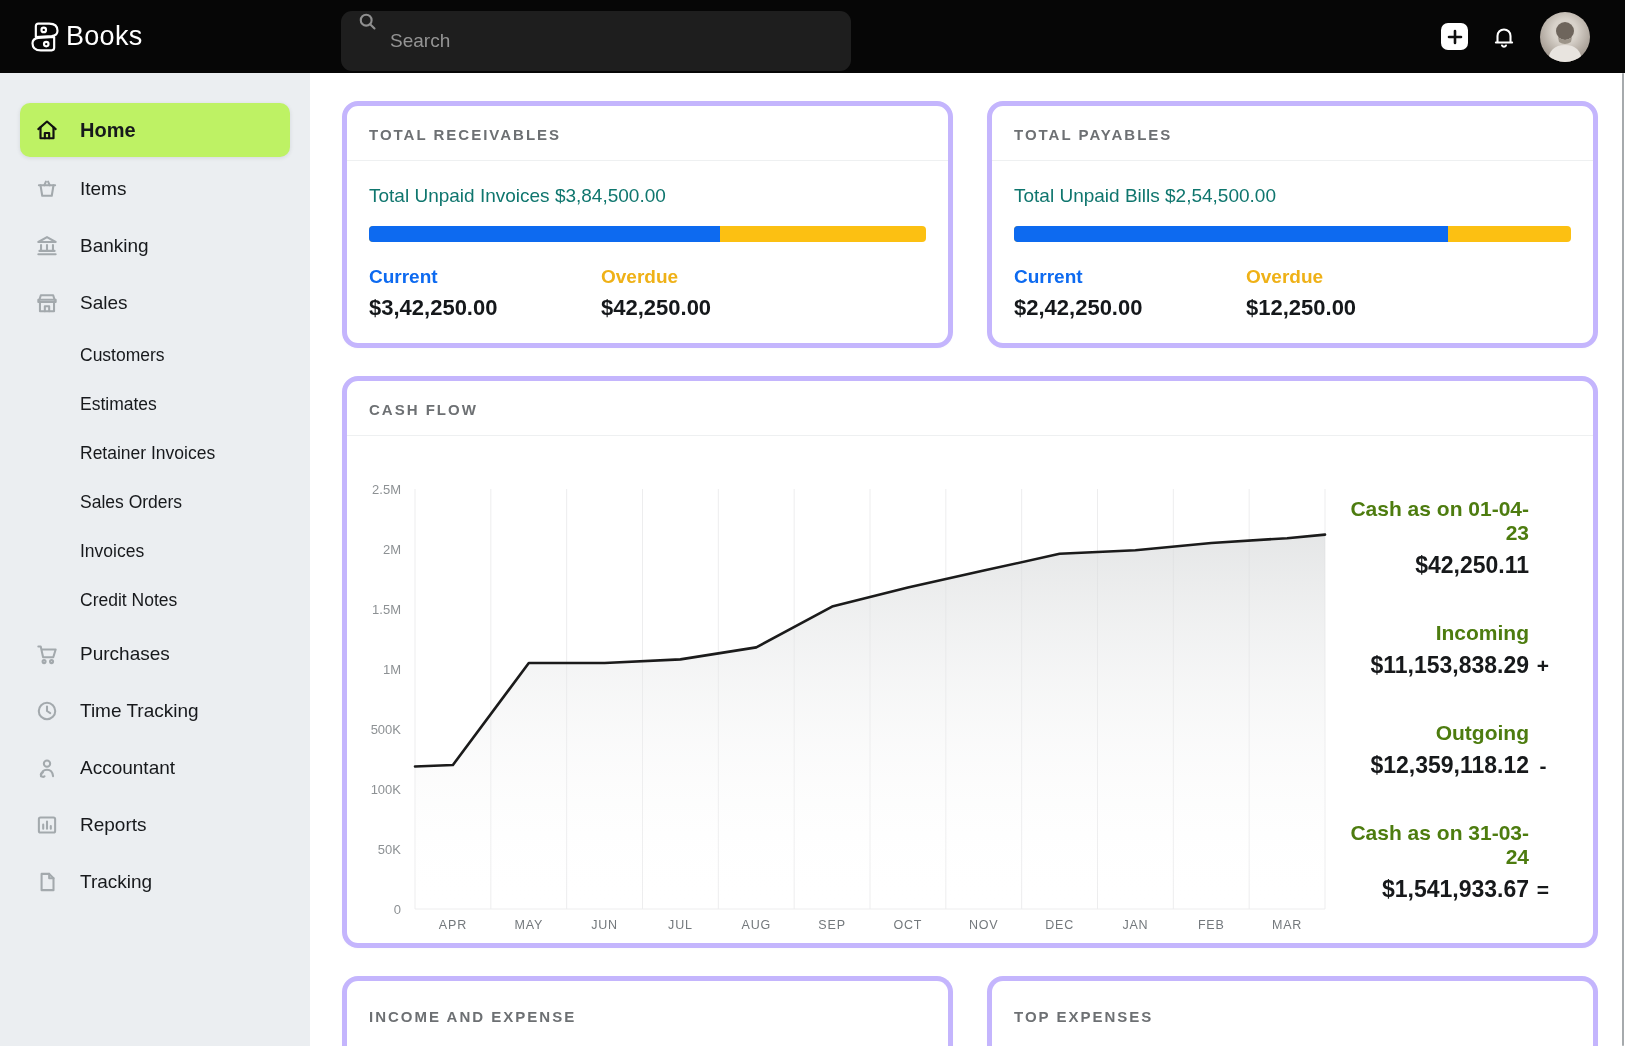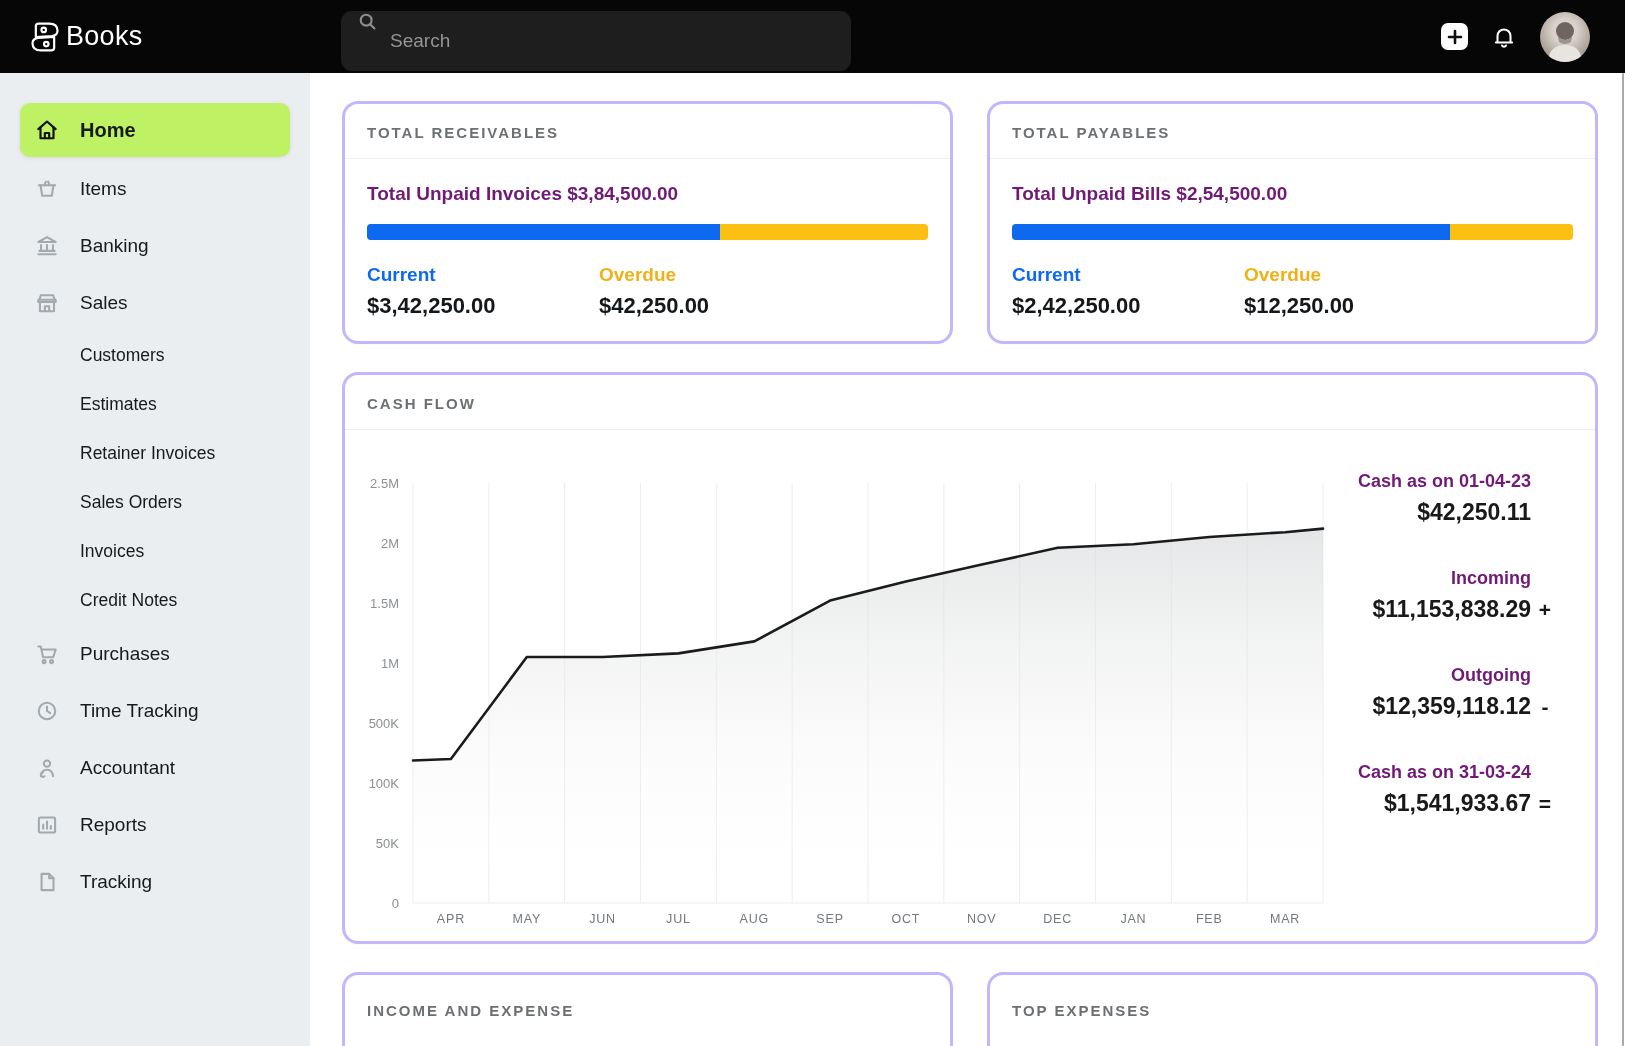--- a/index.html
+++ b/index.html
@@ -38,47 +38,47 @@
   .side-item.active { background:#bef264; box-shadow:0 1px 4px rgba(20,30,40,.10); height:54px; margin-bottom:3px; }
   .side-item.active .icn { color:#111; }
   .side-item.active .lbl { font-size:20px; font-weight:700; }
   .side-item.sub { height:49px; padding-left:60px; }
   .side-item.sub .lbl { font-size:17.5px; }
 
   
   .main { position:absolute; left:310px; top:73px; right:0; bottom:0;
     background:#fff; padding:28px 27px 0 32px; overflow:hidden; }
   .row { display:flex; gap:34px; }
-  .card { background:#fff; border:3px solid #c4b5fd; border-radius:16px;
+  .card { background:#fff; border:5px solid #c4b5fd; border-radius:16px;
     box-shadow:0 1px 2px rgba(0,0,0,.02); flex:1; min-width:0; }
   .card-header { padding:20px 22px 17px 22px; border-bottom:1px solid #eef0f1;
     font-size:15px; font-weight:700; letter-spacing:2px; color:#6d7073; }
   .card-body { padding:24px 22px 22px 22px; }
 
   .row1 .card { min-height:237px; }
-  .summary-line { font-size:19px; color:#701a75; margin-bottom:19px;font-weight:bold; }
+  .summary-line { font-size:19px; color:#0f766e; margin-bottom:19px; }
   .split-bar { height:16px; border-radius:4px; overflow:hidden; display:flex;
     background:var(--yellow); }
   .split-bar .fill { background:var(--blue); height:100%; }
   .bar-legend { display:flex; margin-top:24px; }
   .leg-col { width:232px; }
   .leg-label { font-size:19px; font-weight:600; }
   .leg-label.cur { color:var(--blue); }
   .leg-label.ovd { color:#efb117; }
   .leg-value { font-size:22px; font-weight:700; color:#15181b; margin-top:7px; }
 
   
   .cashflow-card { margin-top:28px; height:572px; }
-  .cash-body { display:flex; padding:33px 0 0 6px; }
+  .cash-body { display:flex; padding:33px 0 0 6px;align-items:flex-end; }
   .chart-wrap { width:978px; flex:0 0 978px; }
   .ylab { font-size:13px; fill:#8d9194; }
   .xlab { font-size:12.5px; fill:#73787c; letter-spacing:.8px; }
   .cash-stats { flex:1; padding:8px 36px 0 0; }
   .stat { margin-bottom:42px; }
-  .stat-label { font-size:18px; font-weight:700; color:#701a75; text-align:right;
+  .stat-label { font-size:21px; font-weight:700; color:#4d7c0f; text-align:right;
     padding-right:28px; }
   .stat-valrow { display:flex; justify-content:flex-end; align-items:baseline; margin-top:7px; }
   .stat-value { font-size:23px; font-weight:600; color:#17191b; }
   .stat-op { width:28px; text-align:center; font-size:21px; font-weight:600; color:#17191b; }
 
   .row3 { margin-top:28px; }
   .row3 .card { height:140px; border-bottom:none; border-bottom-left-radius:0; border-bottom-right-radius:0; }
   .row3 .card-header { border-bottom:none; padding-top:27px; }
 
   .scroll-track { position:absolute; right:1px; top:73px; bottom:0; width:2px;

